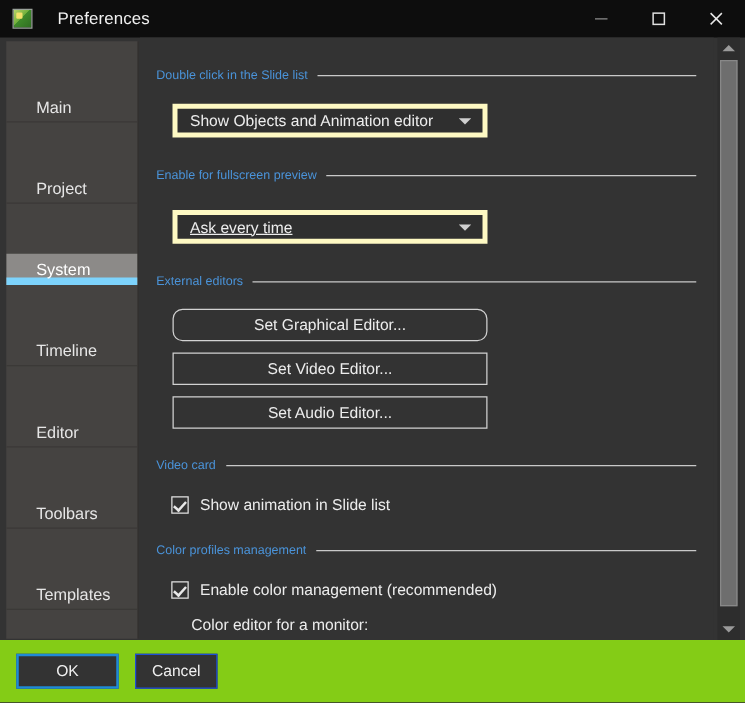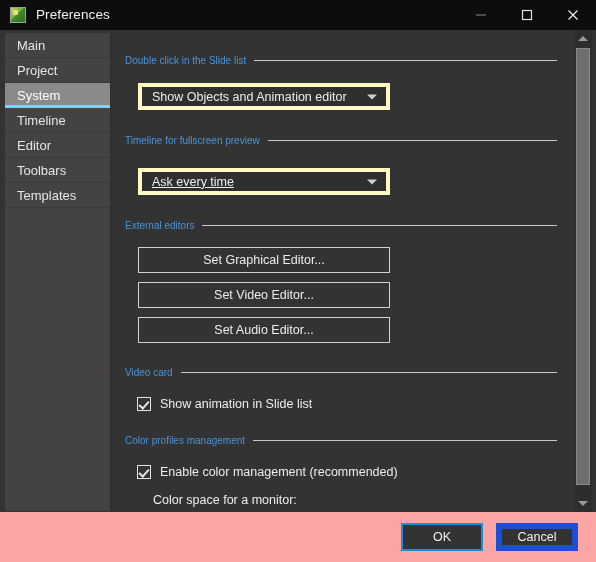--- a/index.html
+++ b/index.html
@@ -45,21 +45,21 @@
   }
   .title-icon::after {
     content: "";
     position: absolute;
     left: 2px; top: 2px;
     width: 5px; height: 5px;
     background: #f2e06a;
     border-radius: 1px;
   }
   .title-text {
-    margin-left: 10px;
+    margin-left: 20px;
     color: #f0f0f0;
     font-size: 13.5px;
     letter-spacing: 0.1px;
     line-height: 30px;
     flex: 1 1 auto;
   }
   .win-btns {
     display: flex;
     height: 30px;
     flex: 0 0 auto;
@@ -82,31 +82,32 @@
     width: 106px;
     height: 478px;
     background: #454341;
     box-sizing: border-box;
     border-right: 1px solid #2e2c2b;
     overflow: hidden;
   }
   .side-item {
     height: 25px;
     line-height: 25px;
-    padding-left: 12px;
+    padding-left: 24px;
     color: #e6e6e6;
     font-size: 13px;
     border-bottom: 1px solid #3b3937;
     box-sizing: border-box;
     white-space: nowrap;
+    margin-top: 40px;
   }
   .side-item.selected {
     background: #8c8a88;
     color: #ffffff;
-    border-bottom: 3px solid #7dd3fc;
+    border-bottom: 6px solid #7dd3fc;
   }
 
   
   .main {
     position: absolute;
     left: 112px;
     top: 30px;
     width: 459px;
     height: 482px;
     background: #333333;
@@ -256,32 +257,32 @@
     box-sizing: border-box;
   }
 
   
   .footer {
     position: absolute;
     left: 0;
     top: 512px;
     width: 596px;
     height: 50px;
-    background: #fca5a5;
-    display: flex;
-    align-items: center;
-    justify-content: flex-end;
+    background: #84cc16;
+    display: flex;
+    align-items: center;
+    justify-content: flex-start;
     padding-right: 18px;
     box-sizing: border-box;
   }
   .footbtn {
     height: 28px;
-    width: 82px;
+    width: 66px;
     background: #333333;
-    border: 6px solid #1d4ed8;
+    border: 1px solid #1d4ed8;
     box-sizing: border-box;
     color: #f0f0f0;
     font-size: 12.5px;
     display: flex;
     align-items: center;
     justify-content: center;
     margin-left: 13px;
   }
   .footbtn.primary {
     width: 82px;
@@ -338,54 +339,54 @@
       <div class="section-head" style="margin-top:22px;">
         <span class="label">Double click in the Slide list</span>
         <span class="rule"></span>
       </div>
       <div class="combo" style="margin-top:15px;">
         <span>Show Objects and Animation editor</span>
         <span class="arrow"></span>
       </div>
 
       <div class="section-head" style="margin-top:22px;">
-        <span class="label">Timeline for fullscreen preview</span>
+        <span class="label">Enable for fullscreen preview</span>
         <span class="rule"></span>
       </div>
       <div class="combo" style="margin-top:20px;text-decoration:underline;">
         <span>Ask every time</span>
         <span class="arrow"></span>
       </div>
 
       <div class="section-head" style="margin-top:22px;">
         <span class="label">External editors</span>
         <span class="rule"></span>
       </div>
-      <div class="pushbtn" style="margin-top:14px;">Set Graphical Editor...</div>
+      <div class="pushbtn" style="margin-top:14px;border-radius:8px;">Set Graphical Editor...</div>
       <div class="pushbtn" style="margin-top:9px;">Set Video Editor...</div>
       <div class="pushbtn" style="margin-top:9px;">Set Audio Editor...</div>
 
       <div class="section-head" style="margin-top:21px;">
         <span class="label">Video card</span>
         <span class="rule"></span>
       </div>
       <div class="checkrow" style="margin-top:17px;">
         <span class="cbox checked"></span>
         <span class="cl">Show animation in Slide list</span>
       </div>
 
       <div class="section-head" style="margin-top:17px;">
         <span class="label">Color profiles management</span>
         <span class="rule"></span>
       </div>
       <div class="checkrow" style="margin-top:17px;">
         <span class="cbox checked"></span>
         <span class="cl">Enable color management (recommended)</span>
       </div>
-      <div class="plainlabel" style="margin-top:10px;">Color space for a monitor:</div>
+      <div class="plainlabel" style="margin-top:10px;">Color editor for a monitor:</div>
       <div class="combo" style="margin-top:9px;">
         
         
       </div>
 
     </div>
   </div>
 
   <div class="scrollbar">
     <div class="sb-arrow up">

